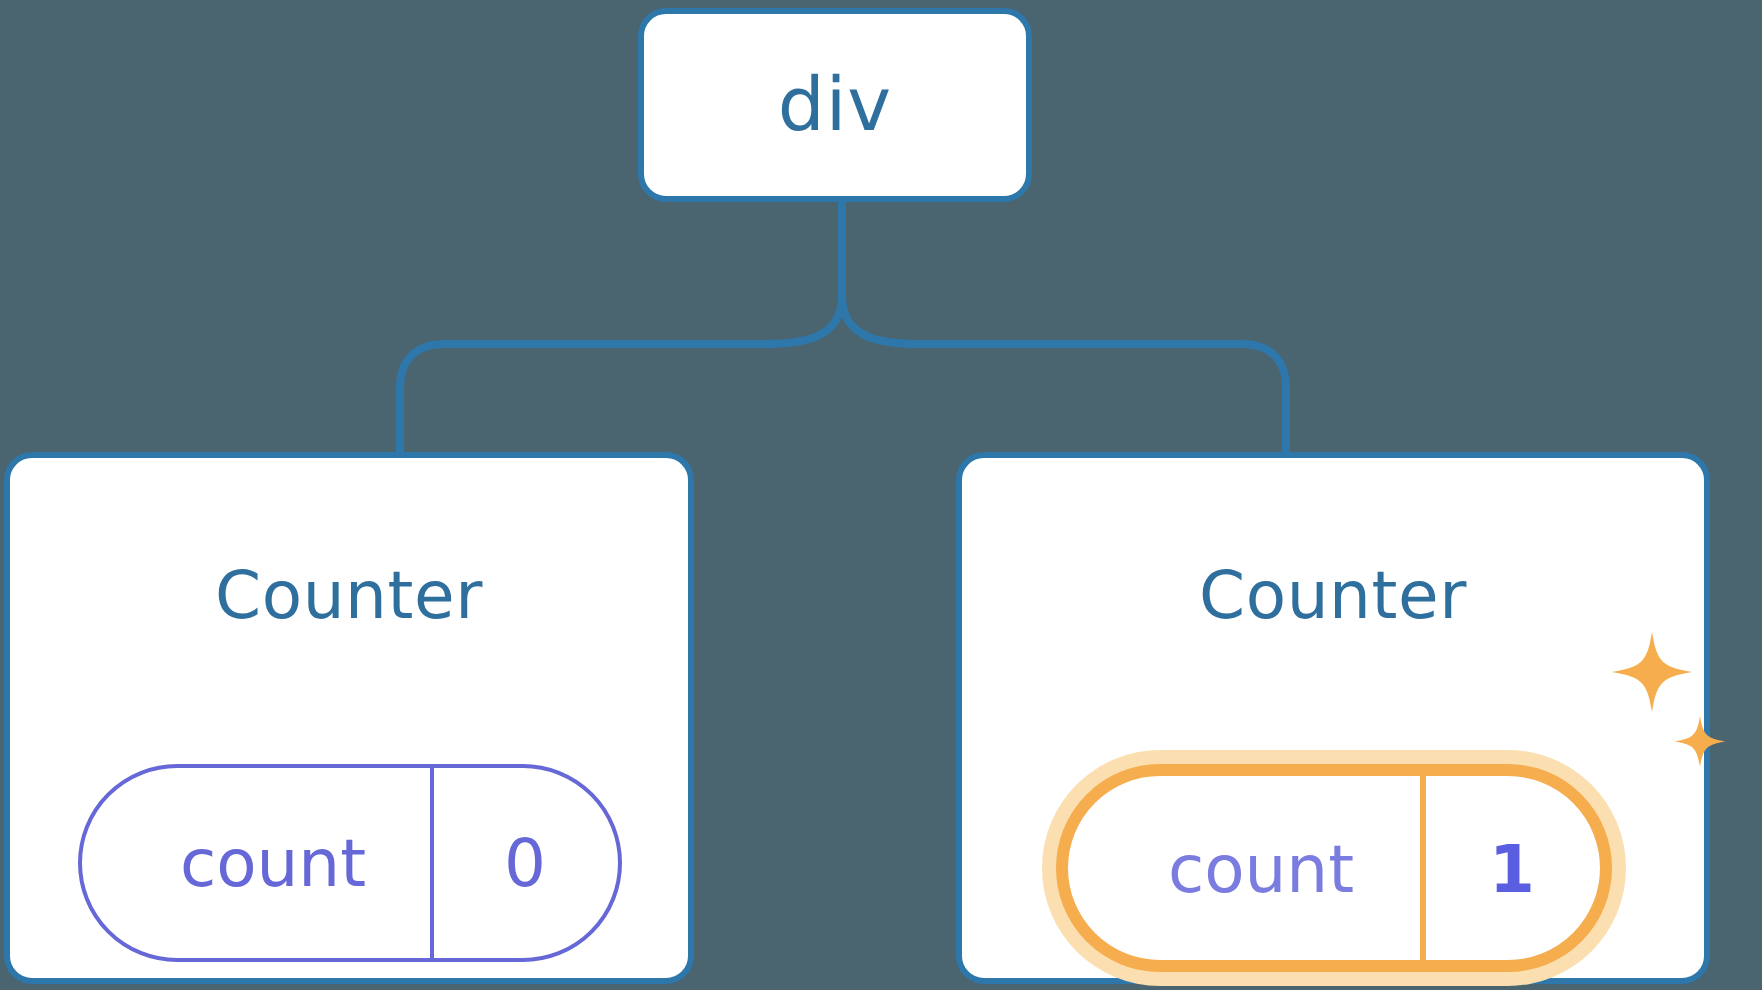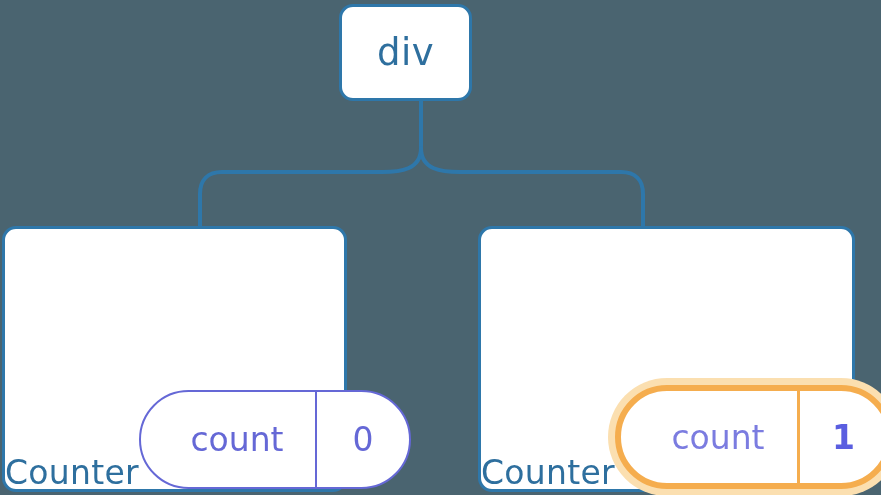--- a/index.html
+++ b/index.html
@@ -30,41 +30,42 @@
   .node {
     position: absolute;
     background: #ffffff;
     border: 3px solid #2e77aa;
     border-radius: 14px;
     box-sizing: border-box;
   }
 
   
   .node-root {
-    left: 339px;
+    left: 319px;
     top: 4px;
-    width: 133px;
+    width: 197px;
     height: 97px;
     display: flex;
     align-items: center;
     justify-content: center;
   }
   .node-root-label {
     font-size: 37px;
     color: #2e6f9e;
     letter-spacing: .5px;
     line-height: 1;
   }
 
   
   .node-child {
     top: 226px;
     height: 266px;
     display: flex;
-    align-items: flex-end;
+    flex-direction: column;
+    align-items: center;
   }
   .node-child.left  { left: 2px;   width: 345px; }
   .node-child.right { left: 478px; width: 377px; }
 
   .component-title {
     font-size: 33px;
     color: #2e6f9e;
     line-height: 1;
     margin-top: 52px;
     letter-spacing: .3px;

